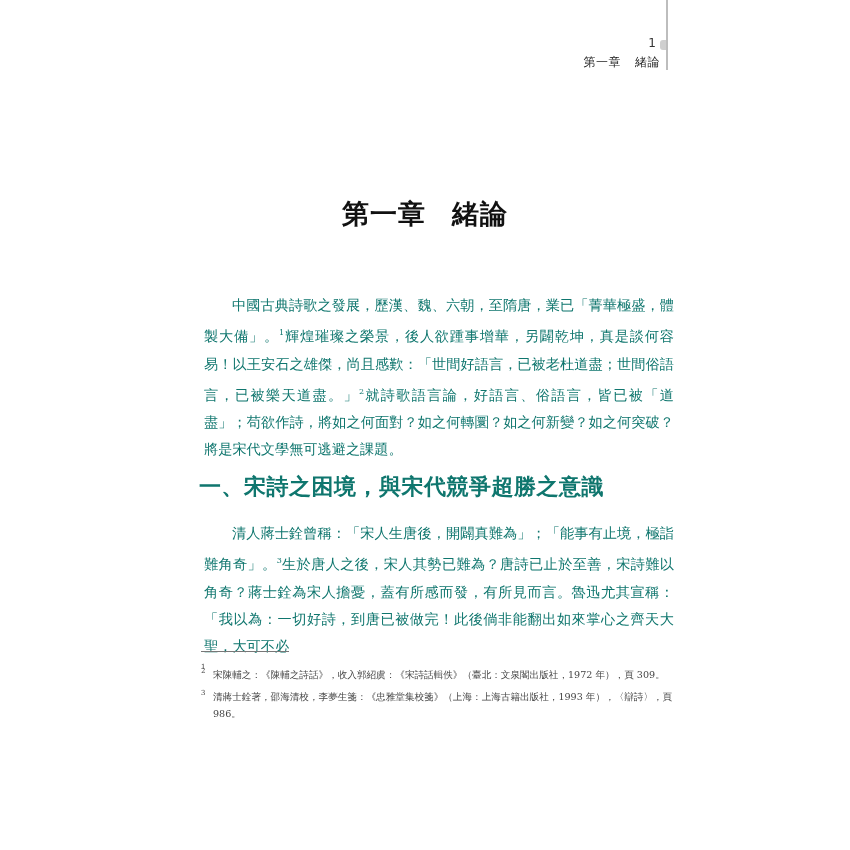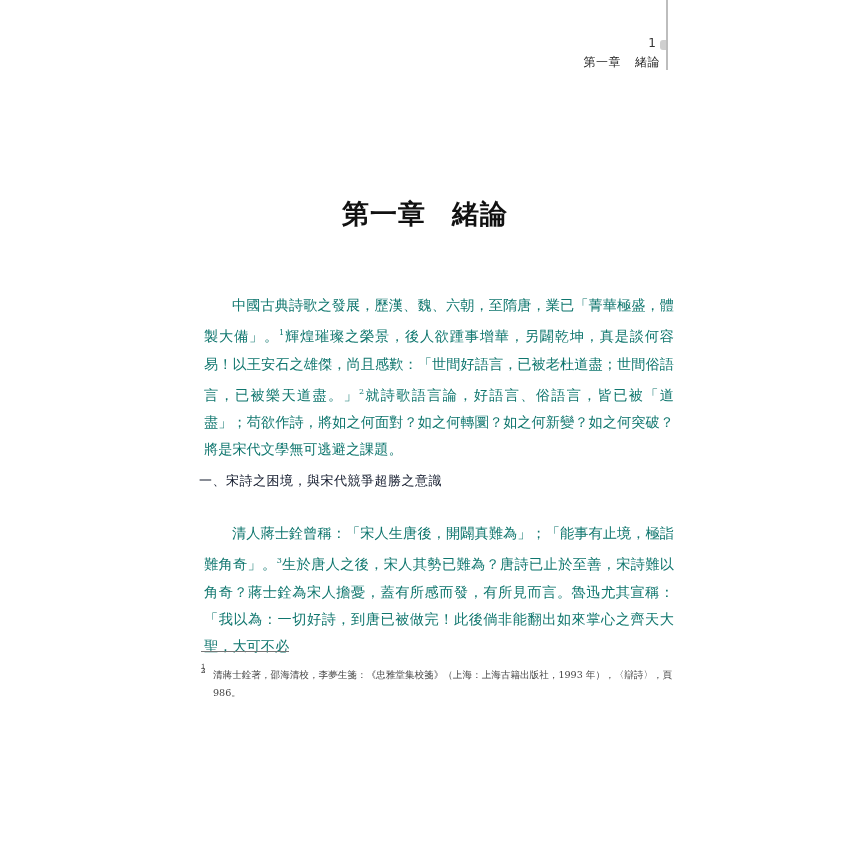--- a/index.html
+++ b/index.html
@@ -8,21 +8,21 @@
   .header-rule { position:absolute; left:666px; top:0; width:2px; height:70px; background:#bdbdbd; }
   .header-tab { position:absolute; left:660px; top:40px; width:6px; height:10px; background:#cfcfcf; border-radius:3px 0 0 3px; }
   .page-num { position:absolute; right:194px; top:36px; font-family:"DejaVu Sans","Liberation Sans",sans-serif; font-size:12px; color:#333; }
   .running-head { position:absolute; right:190px; top:54px; font-family:"DejaVu Sans","Liberation Sans",sans-serif; font-size:12px; color:#222; letter-spacing:0.5px; }
   .running-head span { margin-left:14px; }
   .chapter-title { position:absolute; left:0; width:850px; top:196px; text-align:center; font-size:27px; font-weight:bold; color:#111; letter-spacing:1px; }
   .chapter-title .gap { display:inline-block; width:26px; }
   .para { position:absolute; left:204px; width:470px; font-size:14.2px; line-height:27.3px; color:#0f766e; text-align:justify; margin:0; }
   .para sup { font-size:8px; vertical-align:6px; }
   .p1 { top:292px; text-indent:28px; }
-  .section-heading { position:absolute; left:199px; top:472px; font-family:"DejaVu Sans","Liberation Sans",sans-serif; font-size:13px; font-weight:normal; color:#0f172a; letter-spacing:0.5px; }
+  .section-heading { position:absolute; left:199px; top:472px; font-family:"DejaVu Sans","Liberation Sans",sans-serif; font-size:22px; font-weight:bold; color:#0f766e; letter-spacing:0.5px; }
   .p2 { top:520px; text-indent:28px; }
   .fn-rule { position:absolute; left:201px; top:651px; width:88px; height:1px; background:#777; }
   .footnotes { position:absolute; left:199px; top:662px; width:475px; font-size:9.6px; line-height:17.5px; color:#444; }
   .fn { position:relative; padding-left:14px; margin-bottom:4px; }
   .fn .num { position:absolute; left:2px; top:-3px; font-size:7px; }
 </style>
 </head>
 <body>
 
 <div class="header-rule"></div>
@@ -34,15 +34,15 @@
 
 <p class="para p1"><span>中國古典詩歌之發展，歷漢、魏、六朝，至隋唐，業已「菁華極盛，體製大備」。</span><sup>1</sup><span>輝煌璀璨之榮景，後人欲踵事增華，另闢乾坤，真是談何容易！以王安石之雄傑，尚且感歎：「世間好語言，已被老杜道盡；世間俗語言，已被樂天道盡。」</span><sup>2</sup><span>就詩歌語言論，好語言、俗語言，皆已被「道盡」；苟欲作詩，將如之何面對？如之何轉圜？如之何新變？如之何突破？將是宋代文學無可逃避之課題。</span></p>
 
 <h2 class="section-heading" style="margin:0">一、宋詩之困境，與宋代競爭超勝之意識</h2>
 
 <p class="para p2"><span>清人蔣士銓曾稱：「宋人生唐後，開闢真難為」；「能事有止境，極詣難角奇」。</span><sup>3</sup><span>生於唐人之後，宋人其勢已難為？唐詩已止於至善，宋詩難以角奇？蔣士銓為宋人擔憂，蓋有所感而發，有所見而言。魯迅尤其宣稱：「我以為：一切好詩，到唐已被做完！此後倘非能翻出如來掌心之齊天大聖，大可不必</span></p>
 
 <div class="fn-rule"></div>
 <div class="footnotes">
   <div class="fn"><span class="num">1</span></div>
-  <div class="fn"><span class="num">2</span></div>
+  <div class="fn"><span class="num">2</span><span>宋陳輔之：《陳輔之詩話》，收入郭紹虞：《宋詩話輯佚》（臺北：文泉閣出版社，1972 年），頁 309。</span></div>
   <div class="fn"><span class="num">3</span><span>清蔣士銓著，邵海清校，李夢生箋：《忠雅堂集校箋》（上海：上海古籍出版社，1993 年），〈辯詩〉，頁 986。</span></div>
 </div>
 
 </body></html>

